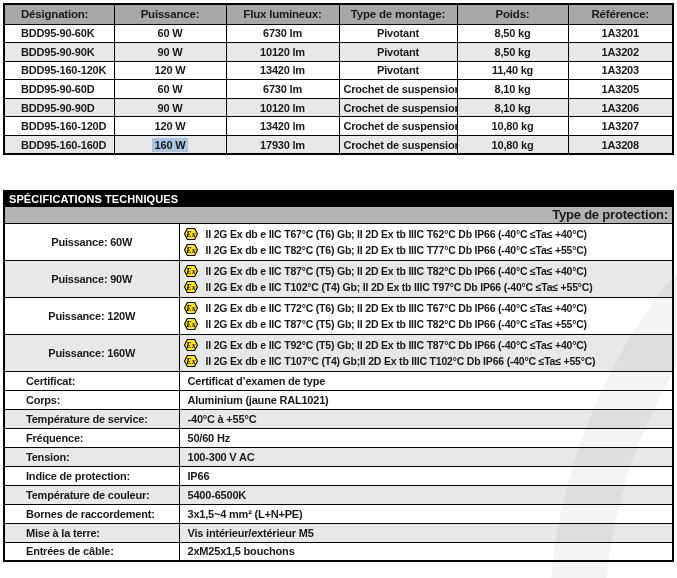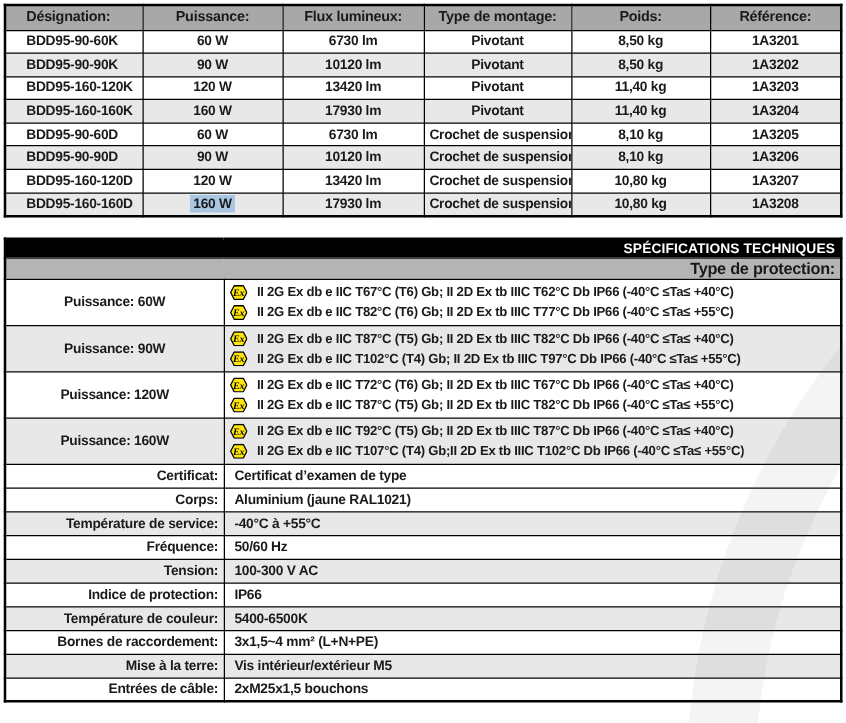--- a/index.html
+++ b/index.html
@@ -22,33 +22,33 @@
   .products th { background:var(--header_gray); height:20px; text-align:center; font-size:11.5px; }
   .products td { height:18.6px; text-align:center; }
   .products th.c-left, .products td.c-left { text-align:left; padding-left:16px; }
   tr.alt td { background:var(--row_alt_gray); }
   .sel { background:var(--selection_blue); padding:1px 3px; }
 
   
   .specs { left:3px; top:190px; width:669px; }
   .specs td.title {
     background:var(--title_bg); color:var(--title_text); height:15px;
-    text-align:right; font-size:11px; letter-spacing:0.1px; border-bottom:1px solid #000;
+    text-align:left; font-size:11px; letter-spacing:0.1px; border-bottom:1px solid #000;
   }
   .specs td.subtitle { background:var(--subtitle_gray); height:17px; text-align:right; font-size:13px; }
   .specs tr.prot td { height:37px; }
   .specs td.plabel { text-align:center; }
   .specs td.plines { padding:2px 3px 2px 4px; }
   .pline { display:flex; align-items:center; gap:8px; font-size:10.5px; line-height:16px; white-space:nowrap; }
   .pline .txt { overflow:hidden; }
   .exhex { flex:0 0 auto; display:inline-flex; }
   .hexpoly { fill:var(--ex_yellow); stroke:#000; stroke-width:3; stroke-linejoin:round; }
   .hextext { font-family:"Liberation Serif", serif; font-style:italic; font-weight:bold; font-size:23px; text-anchor:middle; fill:#000; }
   .specs tr.spec td { height:19px; }
-  .specs td.slabel { text-align:right; padding-left:4px; }
+  .specs td.slabel { text-align:left; padding-left:21px; }
   .specs td.svalue { text-align:left; padding-left:8px; }
 
   
   .watermark {
     position:absolute; left:549px; top:68px; width:1120px; height:1120px;
     border-radius:50%; border:55px solid rgba(100,100,100,0.07);
     pointer-events:none; z-index:5;
   }
 </style>
 </head>
@@ -93,28 +93,20 @@
         <td>1A3202</td>
       </tr>
       <tr>
         <td class="c-left">BDD95-160-120K</td>
         <td>120 W</td>
         <td>13420 lm</td>
         <td>Pivotant</td>
         <td>11,40 kg</td>
         <td>1A3203</td>
       </tr>
-      <tr class="alt">
-        <td class="c-left">BDD95-160-160K</td>
-        <td>160 W</td>
-        <td>17930 lm</td>
-        <td>Pivotant</td>
-        <td>11,40 kg</td>
-        <td>1A3204</td>
-      </tr>
       <tr>
         <td class="c-left">BDD95-90-60D</td>
         <td>60 W</td>
         <td>6730 lm</td>
         <td>Crochet de suspension</td>
         <td>8,10 kg</td>
         <td>1A3205</td>
       </tr>
       <tr class="alt">
         <td class="c-left">BDD95-90-90D</td>

